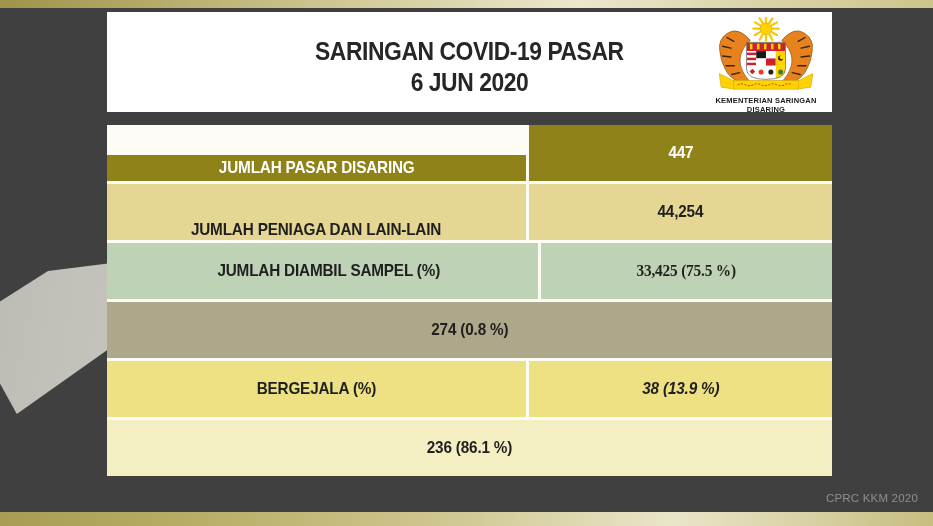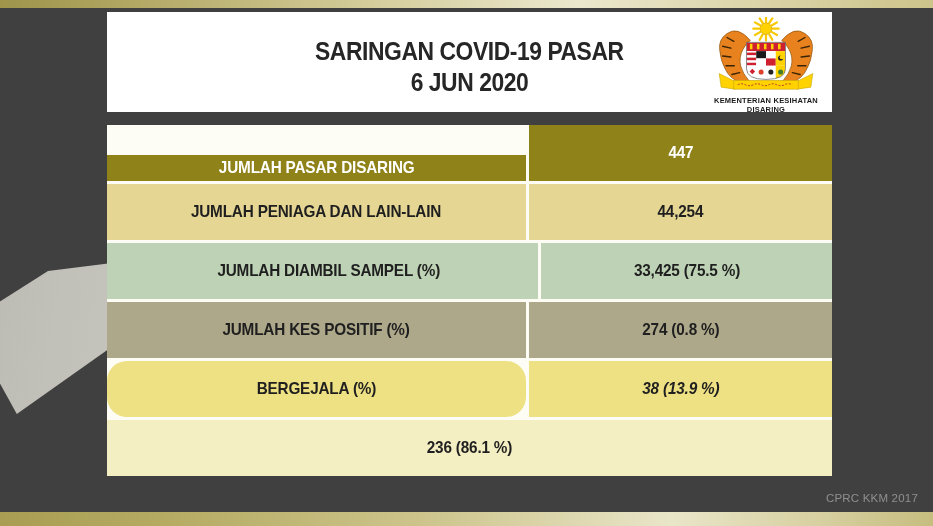--- a/index.html
+++ b/index.html
@@ -157,70 +157,67 @@
             <circle cx="55" cy="56.5" r="2.6" fill="#e0402a"></circle>
             <rect x="60" y="50" width="10" height="14" fill="#ffffff"></rect>
             <circle cx="65" cy="56.5" r="2.6" fill="#222222"></circle>
             <rect x="70" y="50" width="10" height="14" fill="#ffd200"></rect>
             <circle cx="75" cy="56.5" r="2.6" fill="#3f7f2f"></circle>
           </g>
           <path d="M40,26 h40 v27 q0,11 -20,11 q-20,0 -20,-11 z" fill="none" stroke="#6b6b6b" stroke-width="0.8"></path>
         </g>
       </svg>
       <div class="logo-org">
-        <div>KEMENTERIAN KESIHATAN</div>
+        <div>KEMENTERIAN SARINGAN</div>
         <div>DISARING</div>
       </div>
     </div>
   </div>
 
   <div class="stats-table">
     <div class="stats-row">
       <div class="cell label" style="background-color: rgb(142, 130, 24); color: rgb(255, 255, 255); margin-top: 30px;">
           <span>JUMLAH PASAR DISARING</span>
         </div>
       <div class="cell value" style="background-color: rgb(142, 130, 24); color: rgb(255, 255, 255);">
           <span>447</span>
         </div>
     </div>
     <div class="stats-row">
-      <div class="cell label" style="background-color: rgb(229, 214, 148); color: rgb(31, 31, 31);">
+      <div class="cell label" style="background-color: rgb(229, 214, 148); color: rgb(31, 31, 31); align-items: flex-end;">
           <span>JUMLAH PENIAGA DAN LAIN-LAIN</span>
         </div>
       <div class="cell value" style="background-color: rgb(229, 214, 148); color: rgb(31, 31, 31);">
           <span>44,254</span>
         </div>
     </div>
     <div class="stats-row">
       <div class="cell label" style="background-color: rgb(190, 211, 181); color: rgb(31, 31, 31); padding-left: 12px;">
           <span>JUMLAH DIAMBIL SAMPEL (%)</span>
         </div>
-      <div class="cell value" style="background-color: rgb(190, 211, 181); color: rgb(31, 31, 31);">
+      <div class="cell value" style="background-color: rgb(190, 211, 181); color: rgb(31, 31, 31); font-family: Liberation Serif, serif;">
           <span>33,425 (75.5 %)</span>
         </div>
     </div>
     <div class="stats-row">
-      <div class="cell label" style="background-color: rgb(174, 168, 138); color: rgb(31, 31, 31);">
-          <span>JUMLAH KES POSITIF (%)</span>
-        </div>
       <div class="cell value" style="background-color: rgb(174, 168, 138); color: rgb(31, 31, 31);">
           <span>274 (0.8 %)</span>
         </div>
     </div>
     <div class="stats-row">
-      <div class="cell label" style="background-color: rgb(238, 225, 131); color: rgb(31, 31, 31); border-radius: 20px;">
+      <div class="cell label" style="background-color: rgb(238, 225, 131); color: rgb(31, 31, 31);">
           <span>BERGEJALA (%)</span>
         </div>
       <div class="cell value" style="background-color: rgb(238, 225, 131); color: rgb(31, 31, 31); font-style: italic;">
           <span>38 (13.9 %)</span>
         </div>
     </div>
     <div class="stats-row">
       <div class="cell value" style="background-color: rgb(244, 239, 195); color: rgb(31, 31, 31);">
           <span>236 (86.1 %)</span>
         </div>
     </div>
   </div>
 
-  <div class="credit">CPRC KKM 2017</div>
+  <div class="credit">CPRC KKM 2020</div>
 
   <div class="strip bottom"></div>
 </div>
 
 </body></html>

